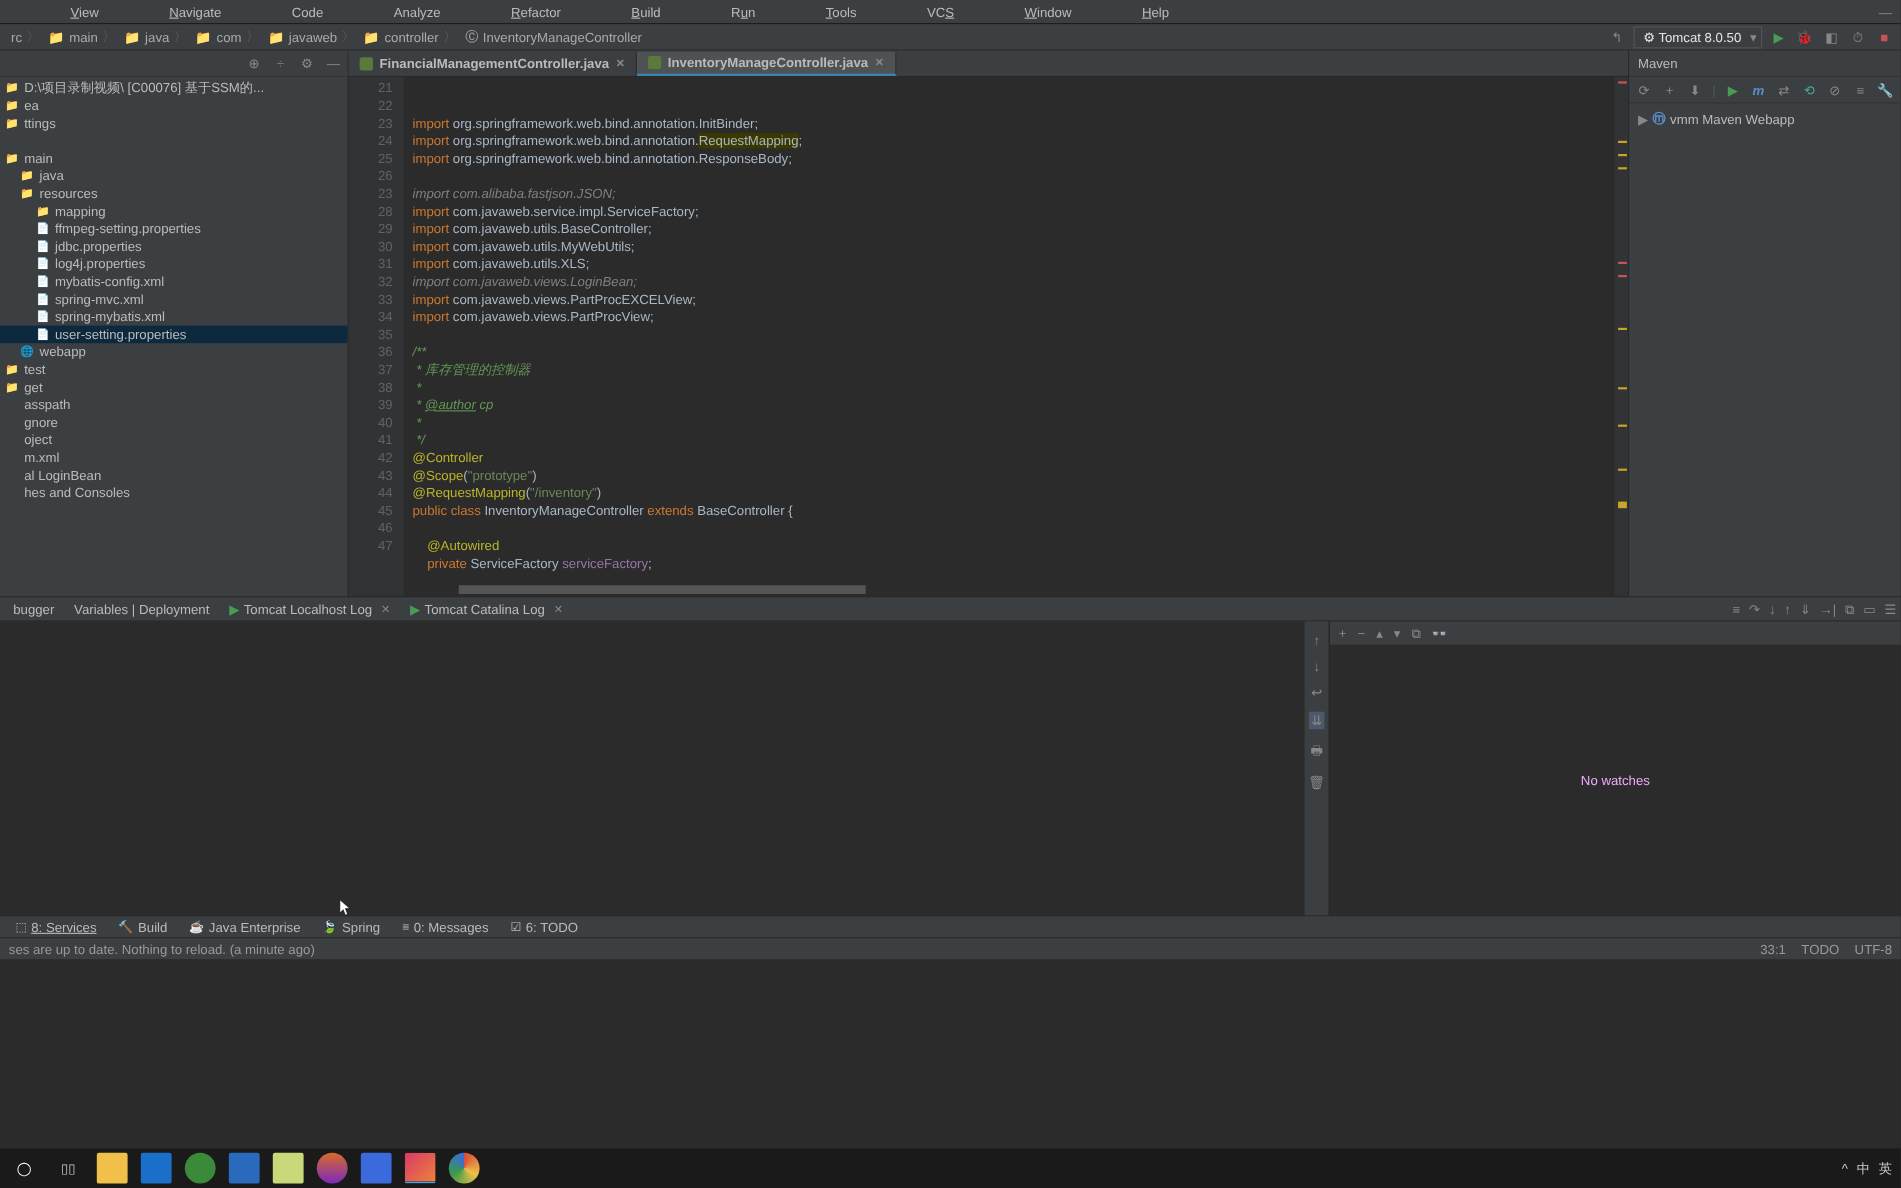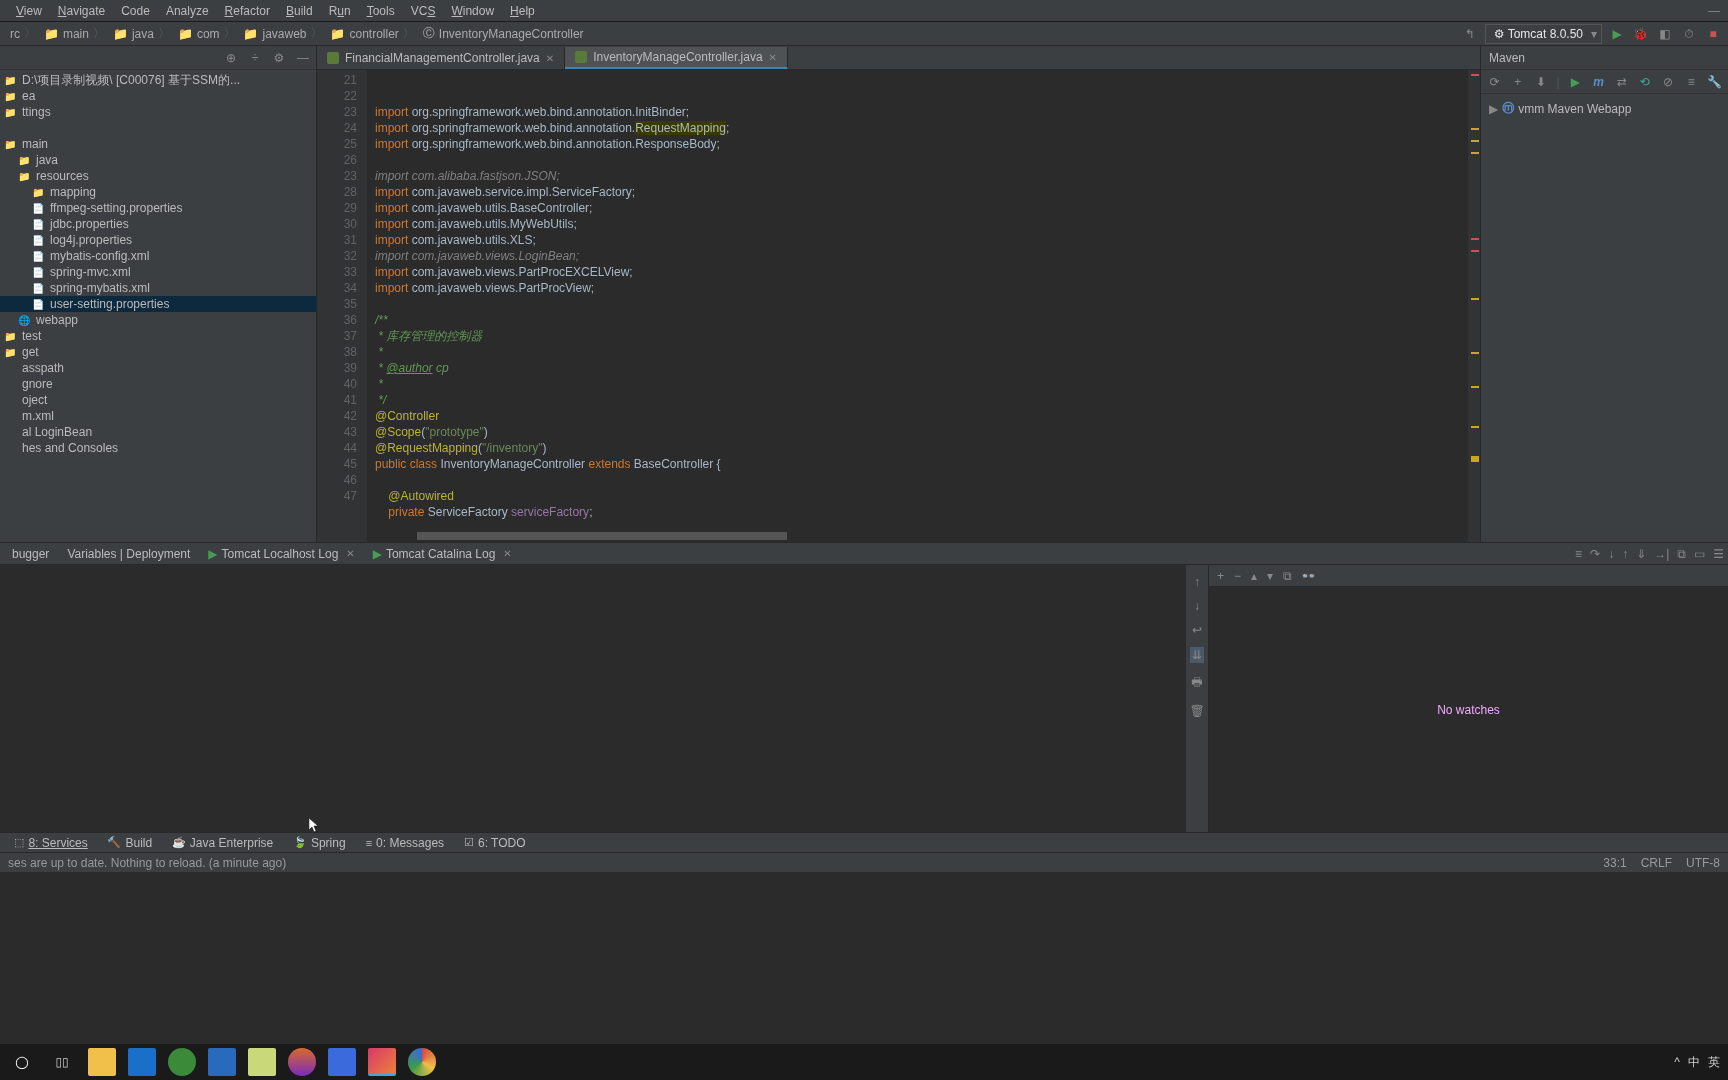--- a/index.html
+++ b/index.html
@@ -1,20 +1,20 @@
 <!DOCTYPE html>
 <html><head>
 <meta charset="utf-8">
 <style>
 * { margin: 0; padding: 0; box-sizing: border-box; font-family: "Segoe UI", Arial, sans-serif; font-size: 12px; }
 body { background: #2b2b2b; color: #a9b7c6; width: 1728px; height: 1080px; overflow: hidden; position: relative; }
 
 
 .menubar { height: 22px; background: #3c3f41; display: flex; align-items: center; padding: 0 8px; border-bottom: 1px solid #1a1a1a; }
-.menubar .menu-item { padding: 2px 8px; color: #bbbbbb; cursor: pointer; }
+.menubar .menu-item { padding: 2px 8px; color: #bbbbbb; cursor: pointer; margin-left: 48px; }
 .menubar .menu-item u { text-decoration: underline; }
 .menubar .title-path { margin-left: 12px; color: #777; font-size: 11px; white-space: nowrap; overflow: hidden; }
 .win-controls { margin-left: auto; display: flex; gap: 16px; color: #888; }
 
 
 .navbar { height: 24px; background: #3c3f41; display: flex; align-items: center; padding: 0 6px; border-bottom: 1px solid #282828; }
 .crumb { display: flex; align-items: center; gap: 4px; padding: 0 4px; color: #aaa; }
 .crumb .sep { color: #666; }
 .nav-right { margin-left: auto; display: flex; align-items: center; gap: 6px; }
 .run-config { background: #3c3f41; border: 1px solid #555; padding: 2px 18px 2px 8px; color: #e5e5e5; position: relative; }
@@ -34,21 +34,21 @@
 .tree-row { height: 16px; display: flex; align-items: center; padding-left: 4px; color: #bbbbbb; white-space: nowrap; }
 .tree-row.selected { background: #0d293e; }
 .tree-row .indent { display: inline-block; }
 .tree-icon { width: 14px; height: 14px; margin-right: 4px; display: inline-flex; align-items: center; justify-content: center; font-size: 10px; }
 .folder-icon { color: #87939a; }
 .file-icon { color: #9876aa; }
 
 
 .editor-area { flex: 1; display: flex; }
 .editor-main { flex: 1; display: flex; flex-direction: column; background: #2b2b2b; }
-.editor-tabs { height: 24px; background: #3c3f41; display: flex; align-items: flex-end; border-bottom: 1px solid #282828; }
+.editor-tabs { height: 24px; background: #3c3f41; display: flex; align-items: flex-end; border-bottom: 1px solid #282828; font-weight: bold; }
 .editor-tab { height: 22px; padding: 0 10px; display: flex; align-items: center; gap: 6px; background: #3c3f41; color: #bbb; border-right: 1px solid #282828; }
 .editor-tab.active { background: #4e5254; border-bottom: 2px solid #3c86b5; }
 .tab-close { color: #888; font-size: 10px; }
 .tab-icon { width: 12px; height: 12px; background: #5a7a3a; border-radius: 2px; }
 
 .code-area { flex: 1; display: flex; overflow: hidden; position: relative; }
 .gutter { width: 50px; background: #313335; text-align: right; padding-right: 10px; color: #606366; font-family: Consolas, monospace; font-size: 12px; line-height: 16px; padding-top: 2px; }
 .gutter div { height: 16px; position: relative; }
 .code { flex: 1; font-family: Consolas, monospace; font-size: 12px; line-height: 16px; padding: 2px 8px; white-space: pre; position: relative; }
 .code-line { height: 16px; }
@@ -431,21 +431,21 @@
   <span class="tool-btn">☕ <span>Java Enterprise</span></span>
   <span class="tool-btn">🍃 <span>Spring</span></span>
   <span class="tool-btn">≡ <span>0: Messages</span></span>
   <span class="tool-btn">☑ <span>6: TODO</span></span>
 </div>
 
 <div class="status-bar">
   <span>ses are up to date. Nothing to reload. (a minute ago)</span>
   <div class="status-right">
     <span>33:1</span>
-    <span>CRLF</span>
+    <span>TODO</span>
     <span>UTF-8</span>
   </div>
 </div>
 
 <div class="taskbar">
   <div class="task-icon" style="color:#fff">◯</div>
   <div class="task-icon" style="color:#ccc">▯▯</div>
   <div class="task-icon" style="background:#f0c04a"></div>
   <div class="task-icon" style="background:#1a6fc9"></div>
   <div class="task-icon" style="background:#3a8a3a; border-radius:50%"></div>

